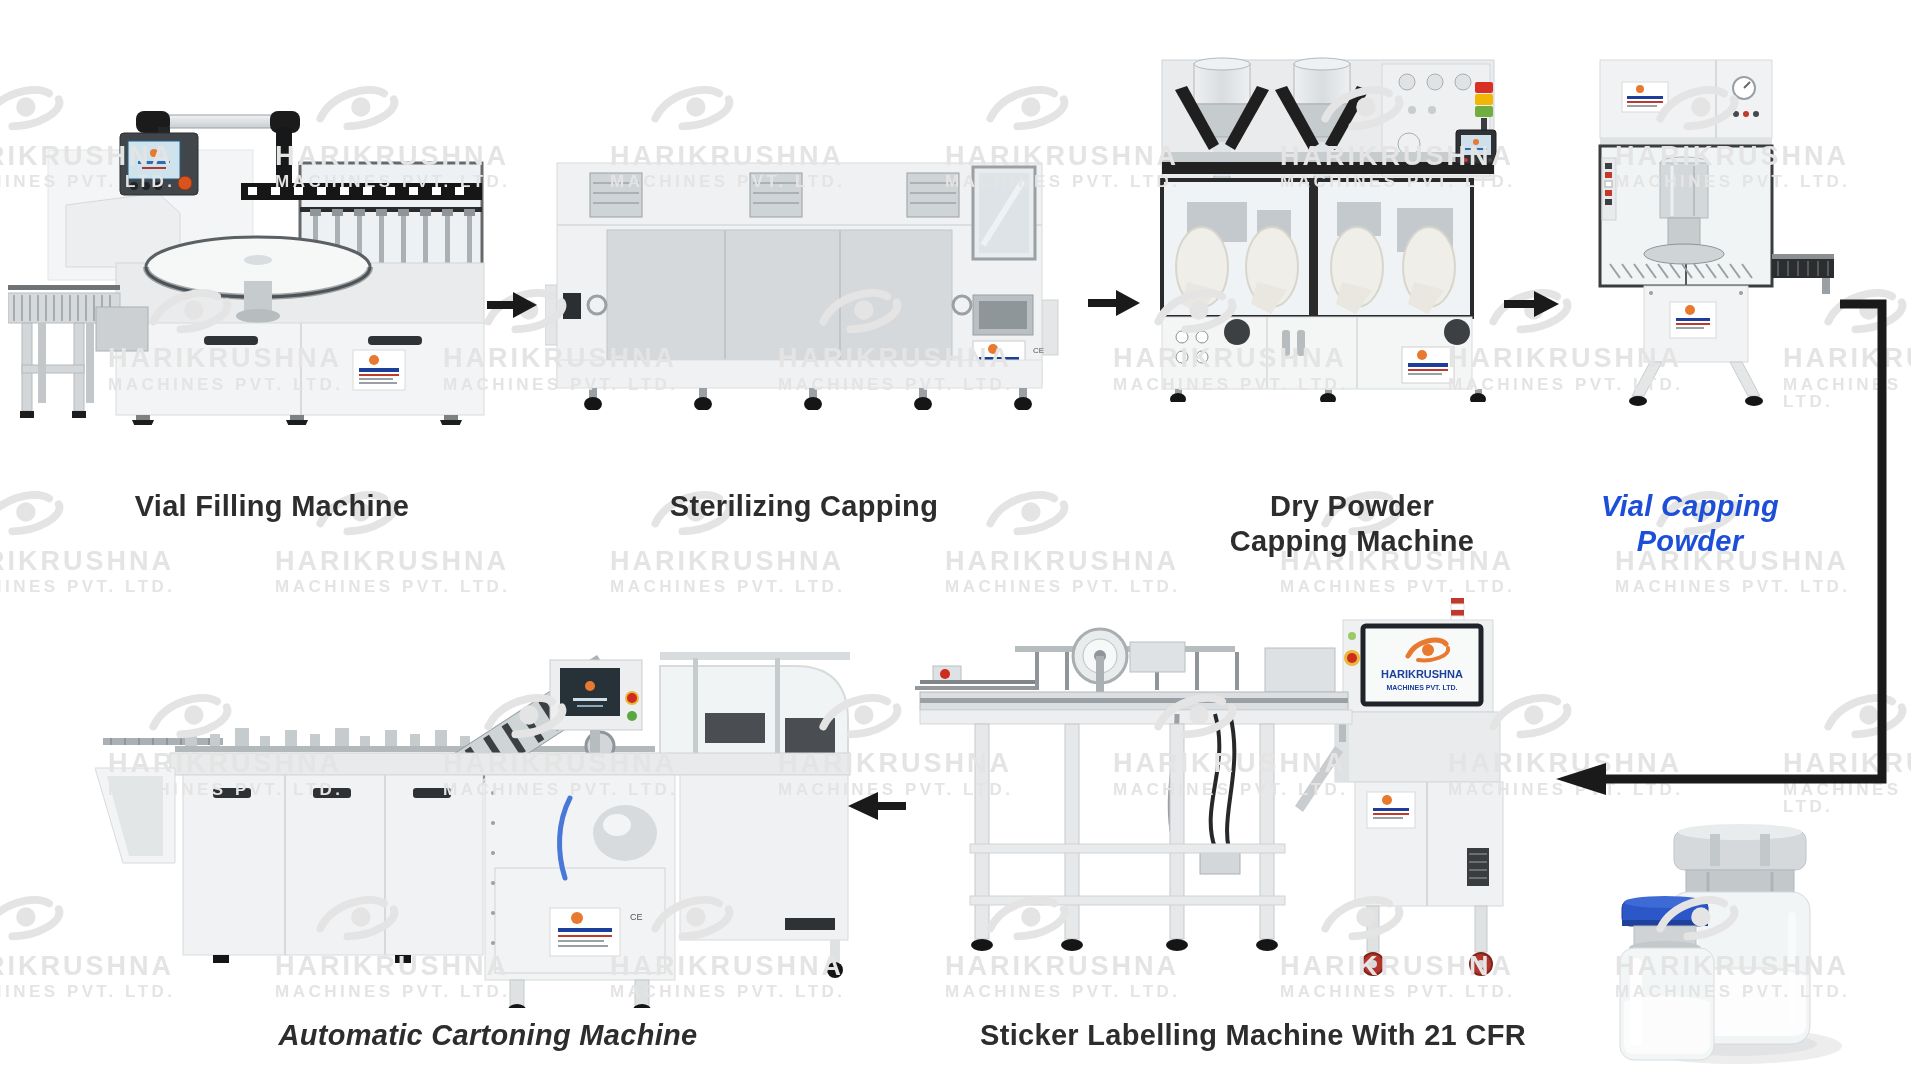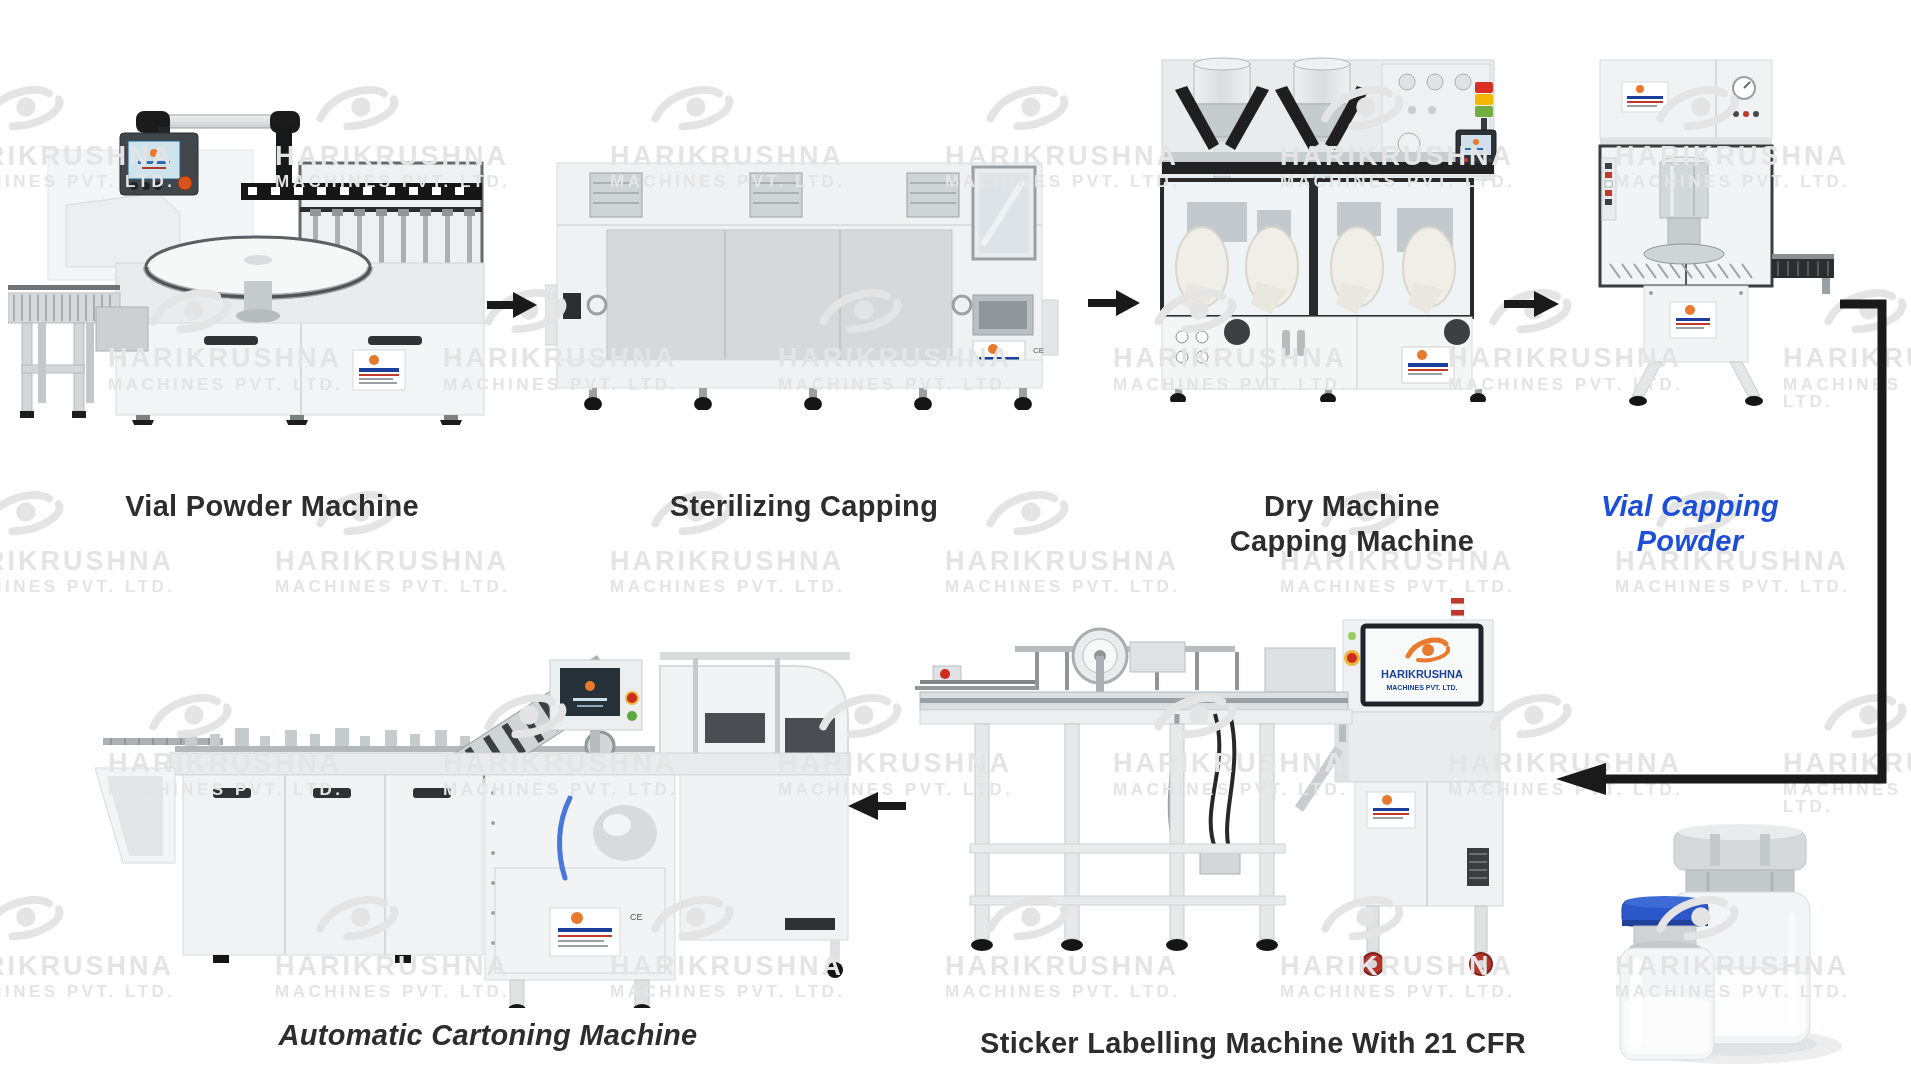--- a/index.html
+++ b/index.html
@@ -921,33 +921,33 @@
       <path class="arrow-stroke" d="M1840,304 L1882,304 L1882,779 L1602,779" fill="none" stroke-width="9" stroke="#1a1a1a"></path>
       <polygon class="arrow-fill" points="1606,763 1606,795 1556,779" fill="#1a1a1a"></polygon>
     </g>
     <g>
       <rect class="arrow-fill" x="878" y="802" width="28" height="8" fill="#1a1a1a"></rect>
       <polygon class="arrow-fill" points="878,792 878,820 848,806" fill="#1a1a1a"></polygon>
     </g>
   </svg>
 
   <div class="flow-label" style="left: 272px; top: 489px; color: rgb(45, 45, 45);">
-    <div>Vial Powder Machine</div>
+    <div>Vial Filling Machine</div>
   </div>
   <div class="flow-label" style="left: 804px; top: 489px; color: rgb(45, 45, 45);">
     <div>Sterilizing Capping</div>
   </div>
   <div class="flow-label" style="left: 1352px; top: 489px; color: rgb(45, 45, 45);">
-    <div>Dry Machine</div>
+    <div>Dry Powder</div>
     <div>Capping Machine</div>
   </div>
   <div class="flow-label" style="left: 1690px; top: 489px; color: #1d4ed8; font-style: italic;">
     <div>Vial Capping</div>
     <div>Powder</div>
   </div>
   <div class="flow-label" style="left: 488px; top: 1018px; color: rgb(45, 45, 45); font-style: italic;">
     <div>Automatic Cartoning Machine</div>
   </div>
-  <div class="flow-label" style="left: 1253px; top: 1018px; color: rgb(45, 45, 45); margin-top: 8px;">
+  <div class="flow-label" style="left: 1253px; top: 1018px; color: rgb(45, 45, 45);">
     <div>Sticker Labelling Machine With 21 CFR</div>
   </div>
 
 </div>
 
 </body></html>

